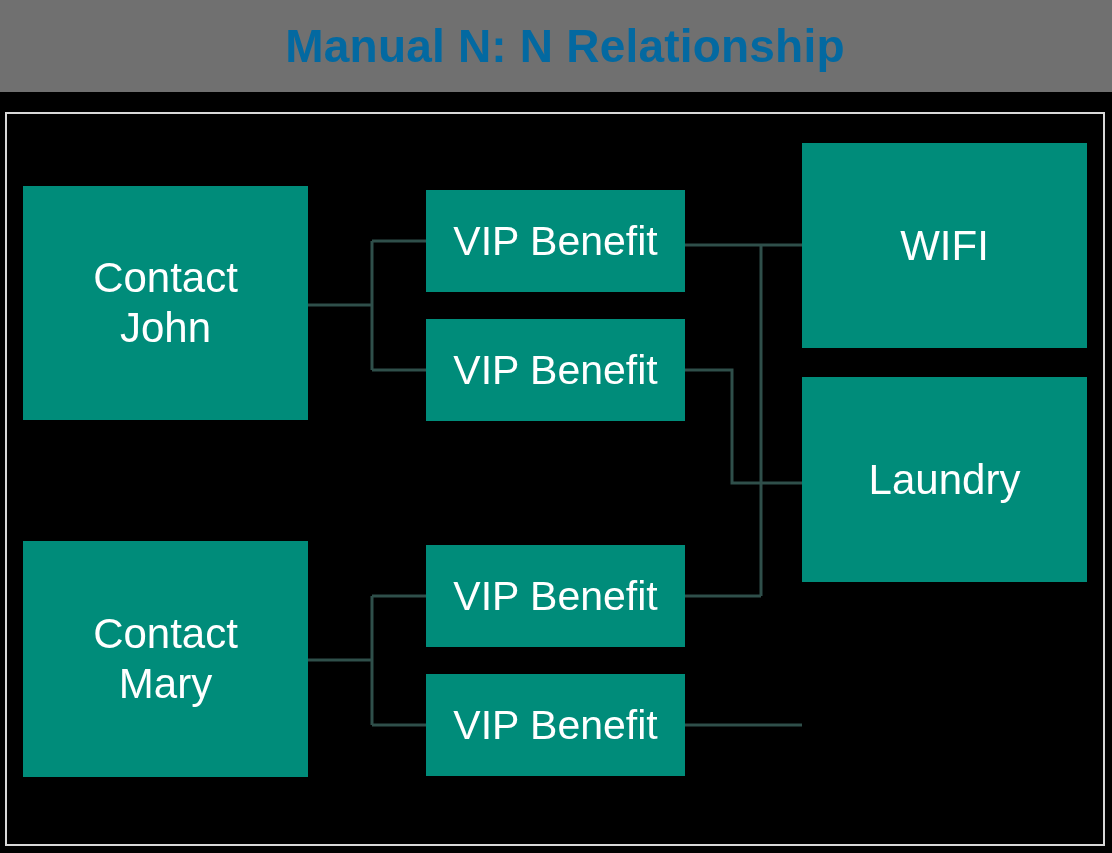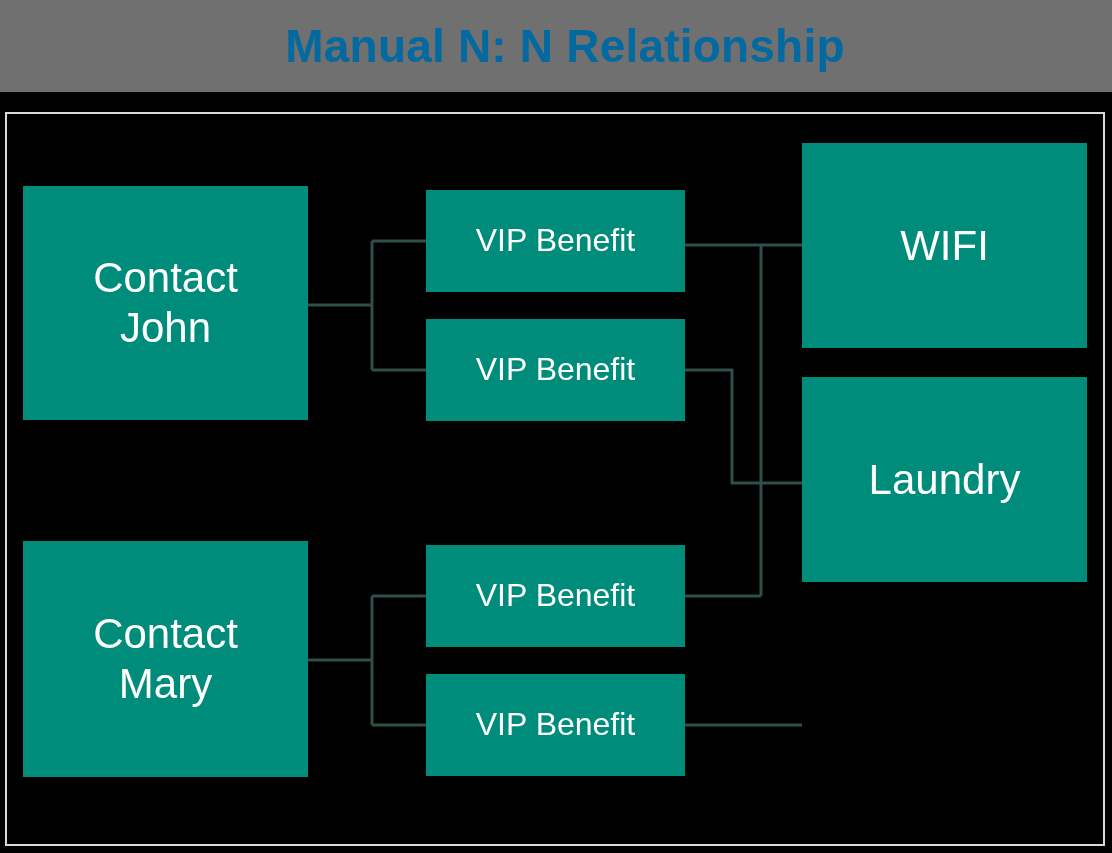--- a/index.html
+++ b/index.html
@@ -78,21 +78,21 @@
     color: #ffffff;
     display: flex;
     align-items: center;
     justify-content: center;
     text-align: center;
     box-sizing: border-box;
     line-height: 1.18;
     white-space: pre-line;
   }
   .node.contact    { font-size: 42px; }
-  .node.benefit    { font-size: 32px; }
+  .node.benefit    { font-size: 41px; }
   .node.service    { font-size: 42px; }
 
   
   #node-contact-john { left: 23px;  top: 186px; width: 285px; height: 234px; }
   #node-contact-mary { left: 23px;  top: 541px; width: 285px; height: 236px; }
 
   
   #node-vip-benefit-1 { left: 426px; top: 190px; width: 259px; height: 102px; }
   #node-vip-benefit-2 { left: 426px; top: 319px; width: 259px; height: 102px; }
   #node-vip-benefit-3 { left: 426px; top: 545px; width: 259px; height: 102px; }

